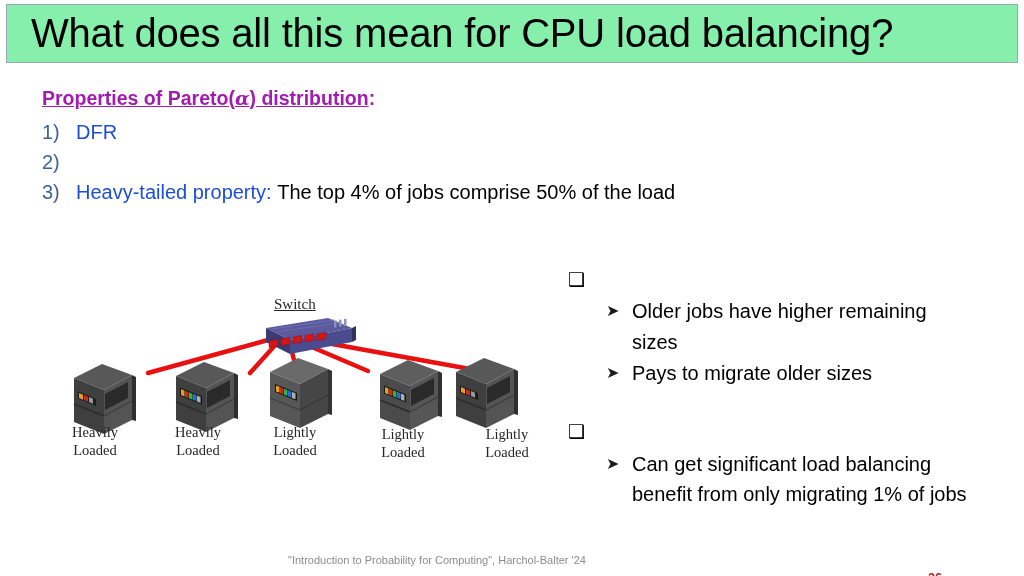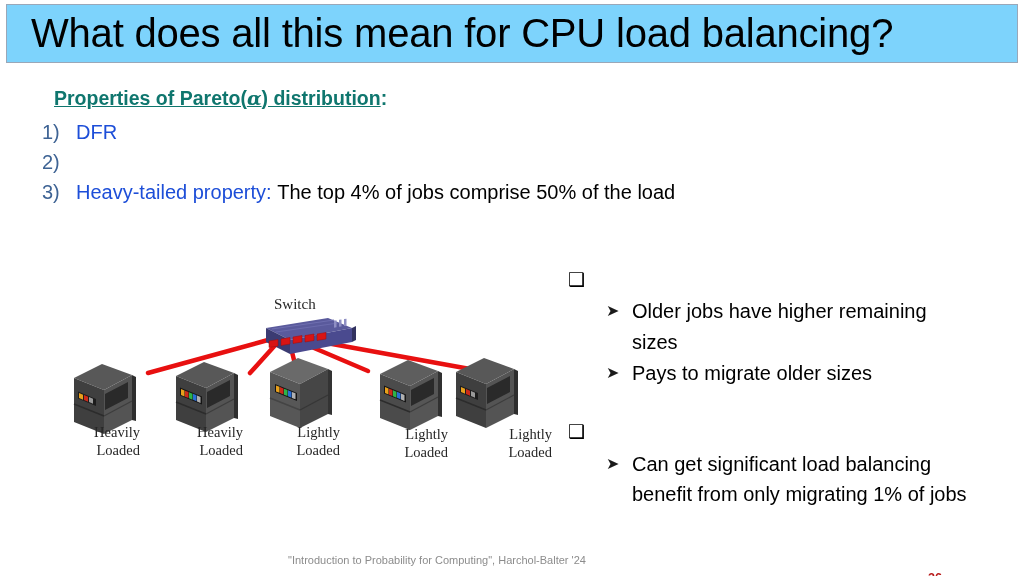--- a/index.html
+++ b/index.html
@@ -15,21 +15,21 @@
     position: relative;
   }
 
   
   .title-bar {
     position: absolute;
     left: 6px;
     top: 4px;
     width: 1012px;
     height: 59px;
-    background: #7dd3fc;
+    background: #86efac;
     border: 1px solid #9aa7b8;
     box-sizing: border-box;
   }
   .title-text {
     position: absolute;
     left: 24px;
     top: 50%;
     transform: translateY(-52%);
     font-size: 40px;
     font-weight: 400;
@@ -42,22 +42,22 @@
   
   .props-block {
     position: absolute;
     left: 42px;
     top: 85px;
     width: 820px;
   }
   .props-heading {
     font-size: 19.5px;
     font-weight: bold;
-    color: #0f766e;
-    margin: 0 0 5px 12px;
+    color: #a21caf;
+    margin: 0 0 5px 0;
     line-height: 1.35;
     display: inline-block;
   }
   .props-heading .u {
     text-decoration: underline;
   }
   .alpha {
     font-family: "DejaVu Serif", serif;
     font-style: italic;
     font-weight: 600;
@@ -148,28 +148,29 @@
     width: 520px;
     height: 170px;
   }
   .switch-label {
     position: absolute;
     left: 246px;
     top: 0px;
     font-family: "Liberation Serif", serif;
     font-size: 15px;
     color: #262626;
+    text-decoration: underline;
   }
   .server-label {
     position: absolute;
     font-family: "Liberation Serif", serif;
     font-size: 14.5px;
     color: #262626;
     line-height: 1.22;
-    text-align: right;
+    text-align: center;
     width: 90px;
   }
   .diagram svg {
     position: absolute;
     left: 0;
     top: 0;
   }
 
   
   .footer-cite {

